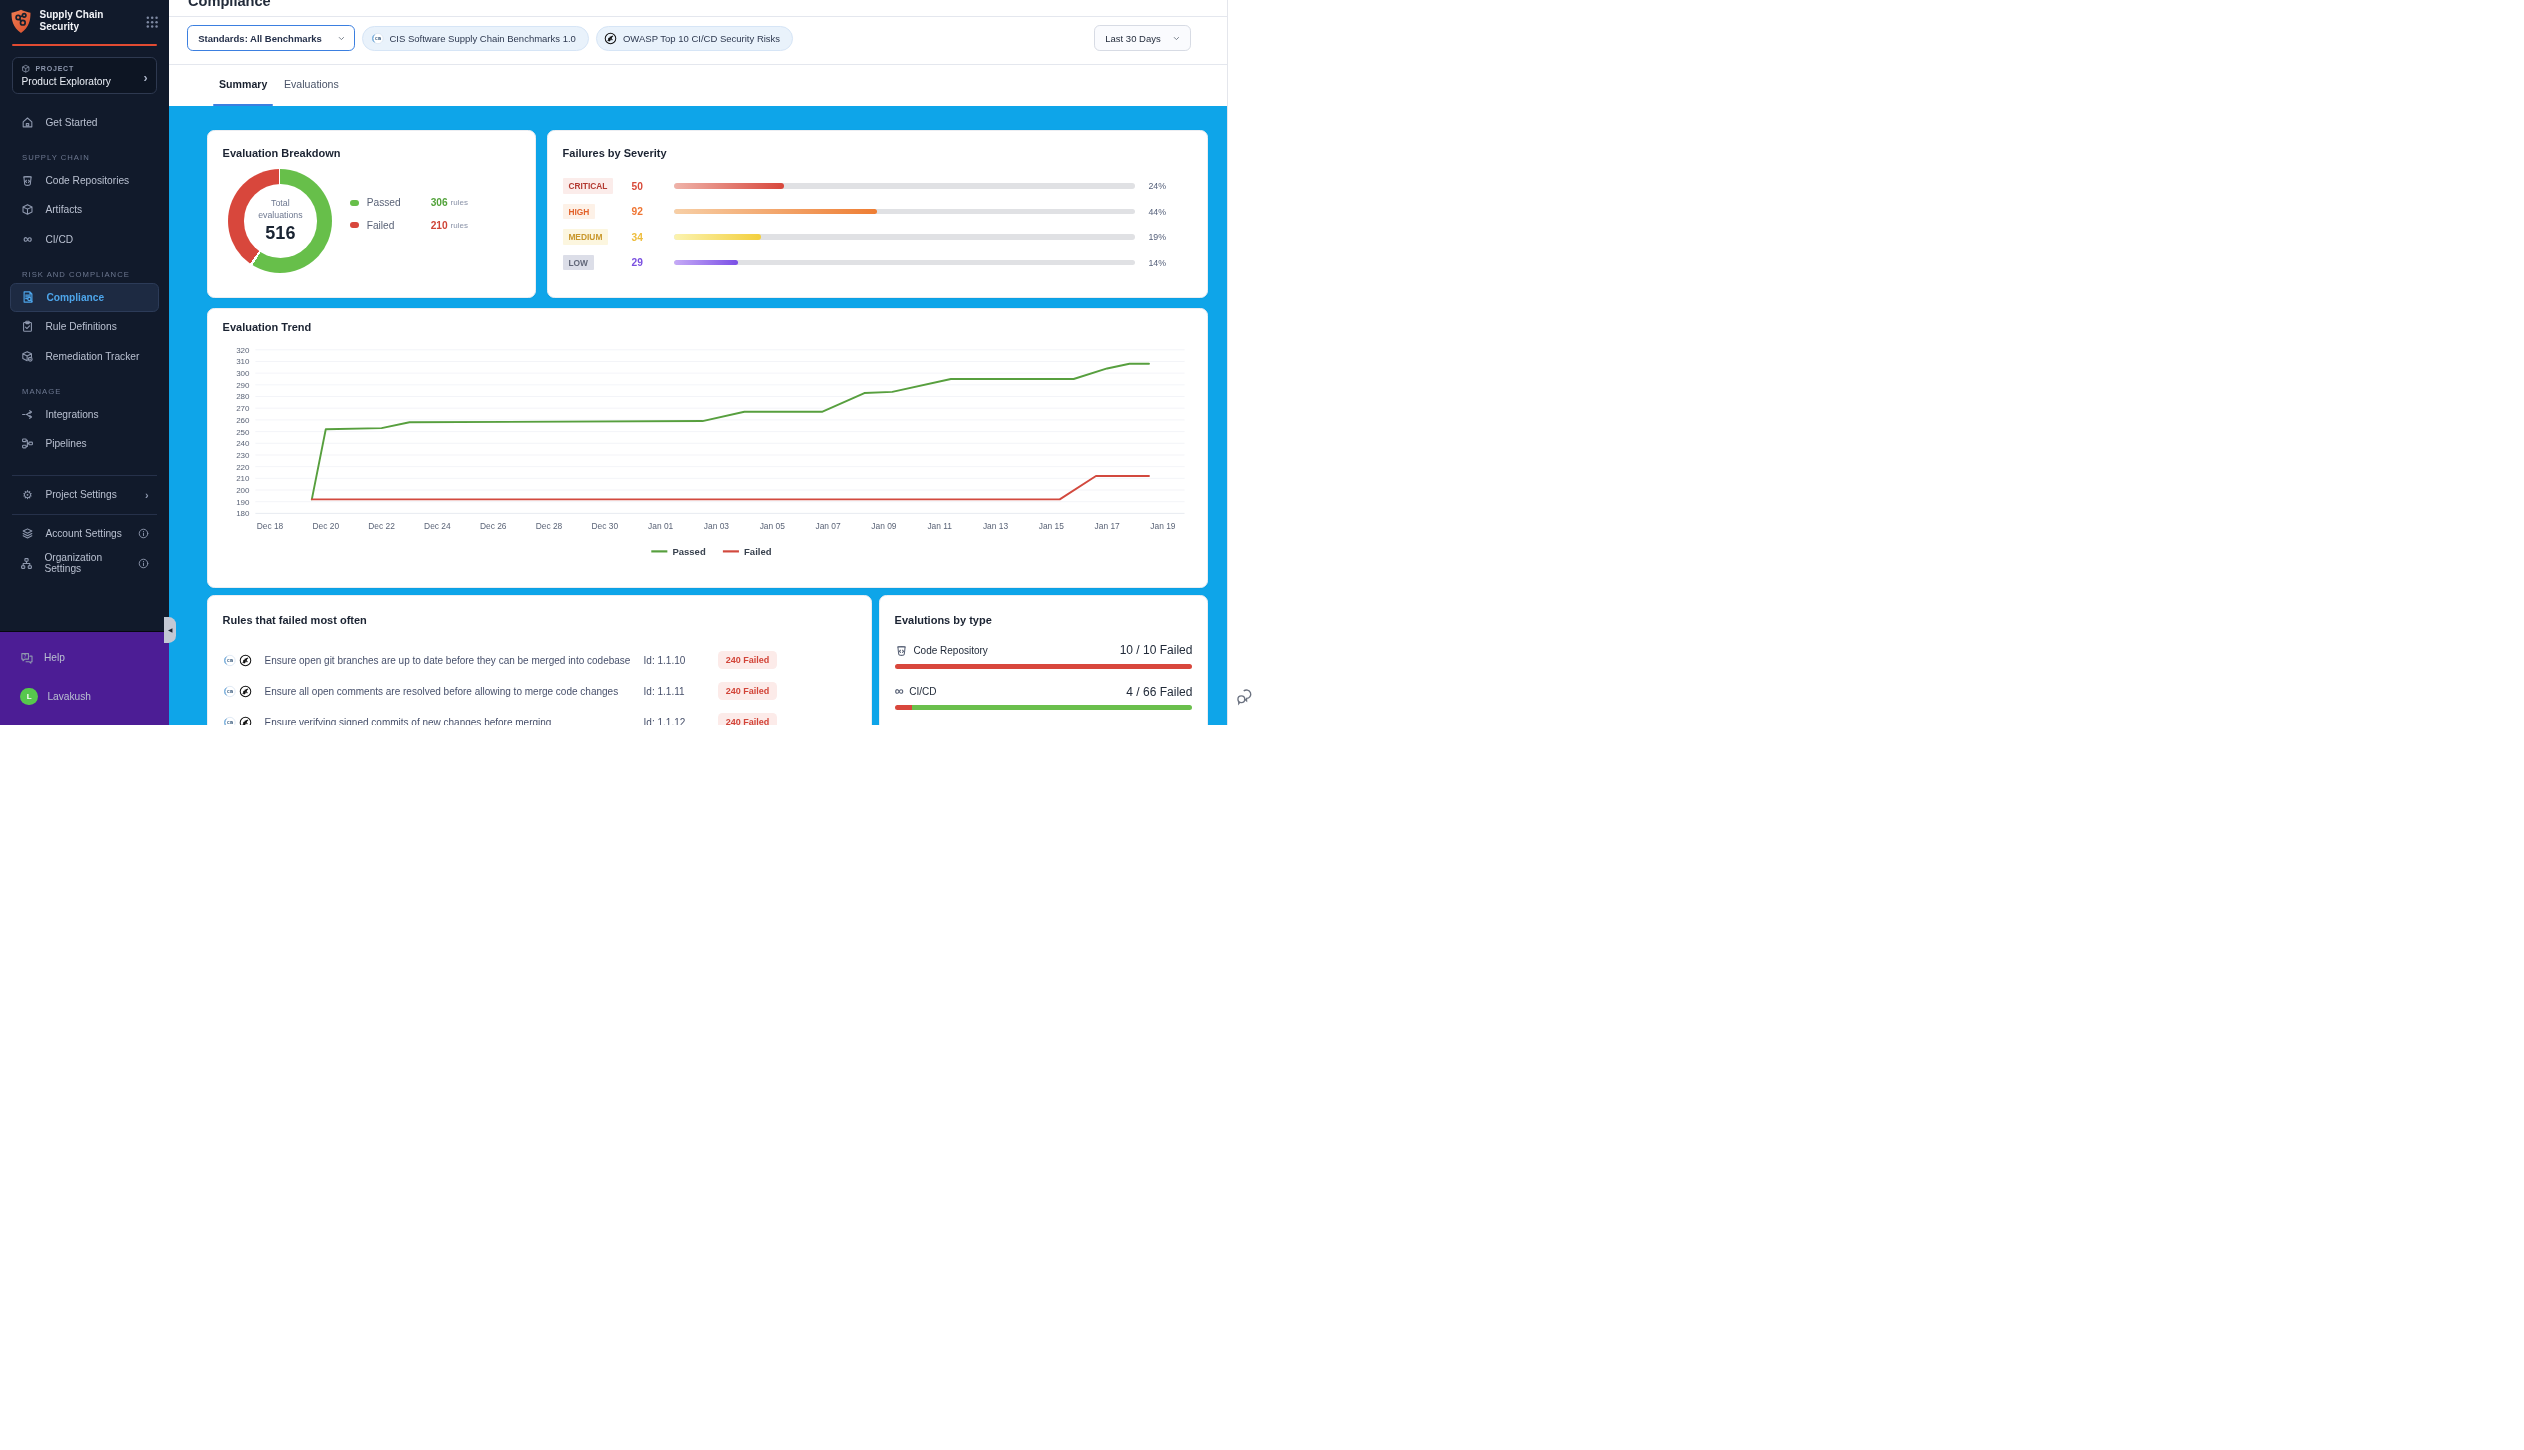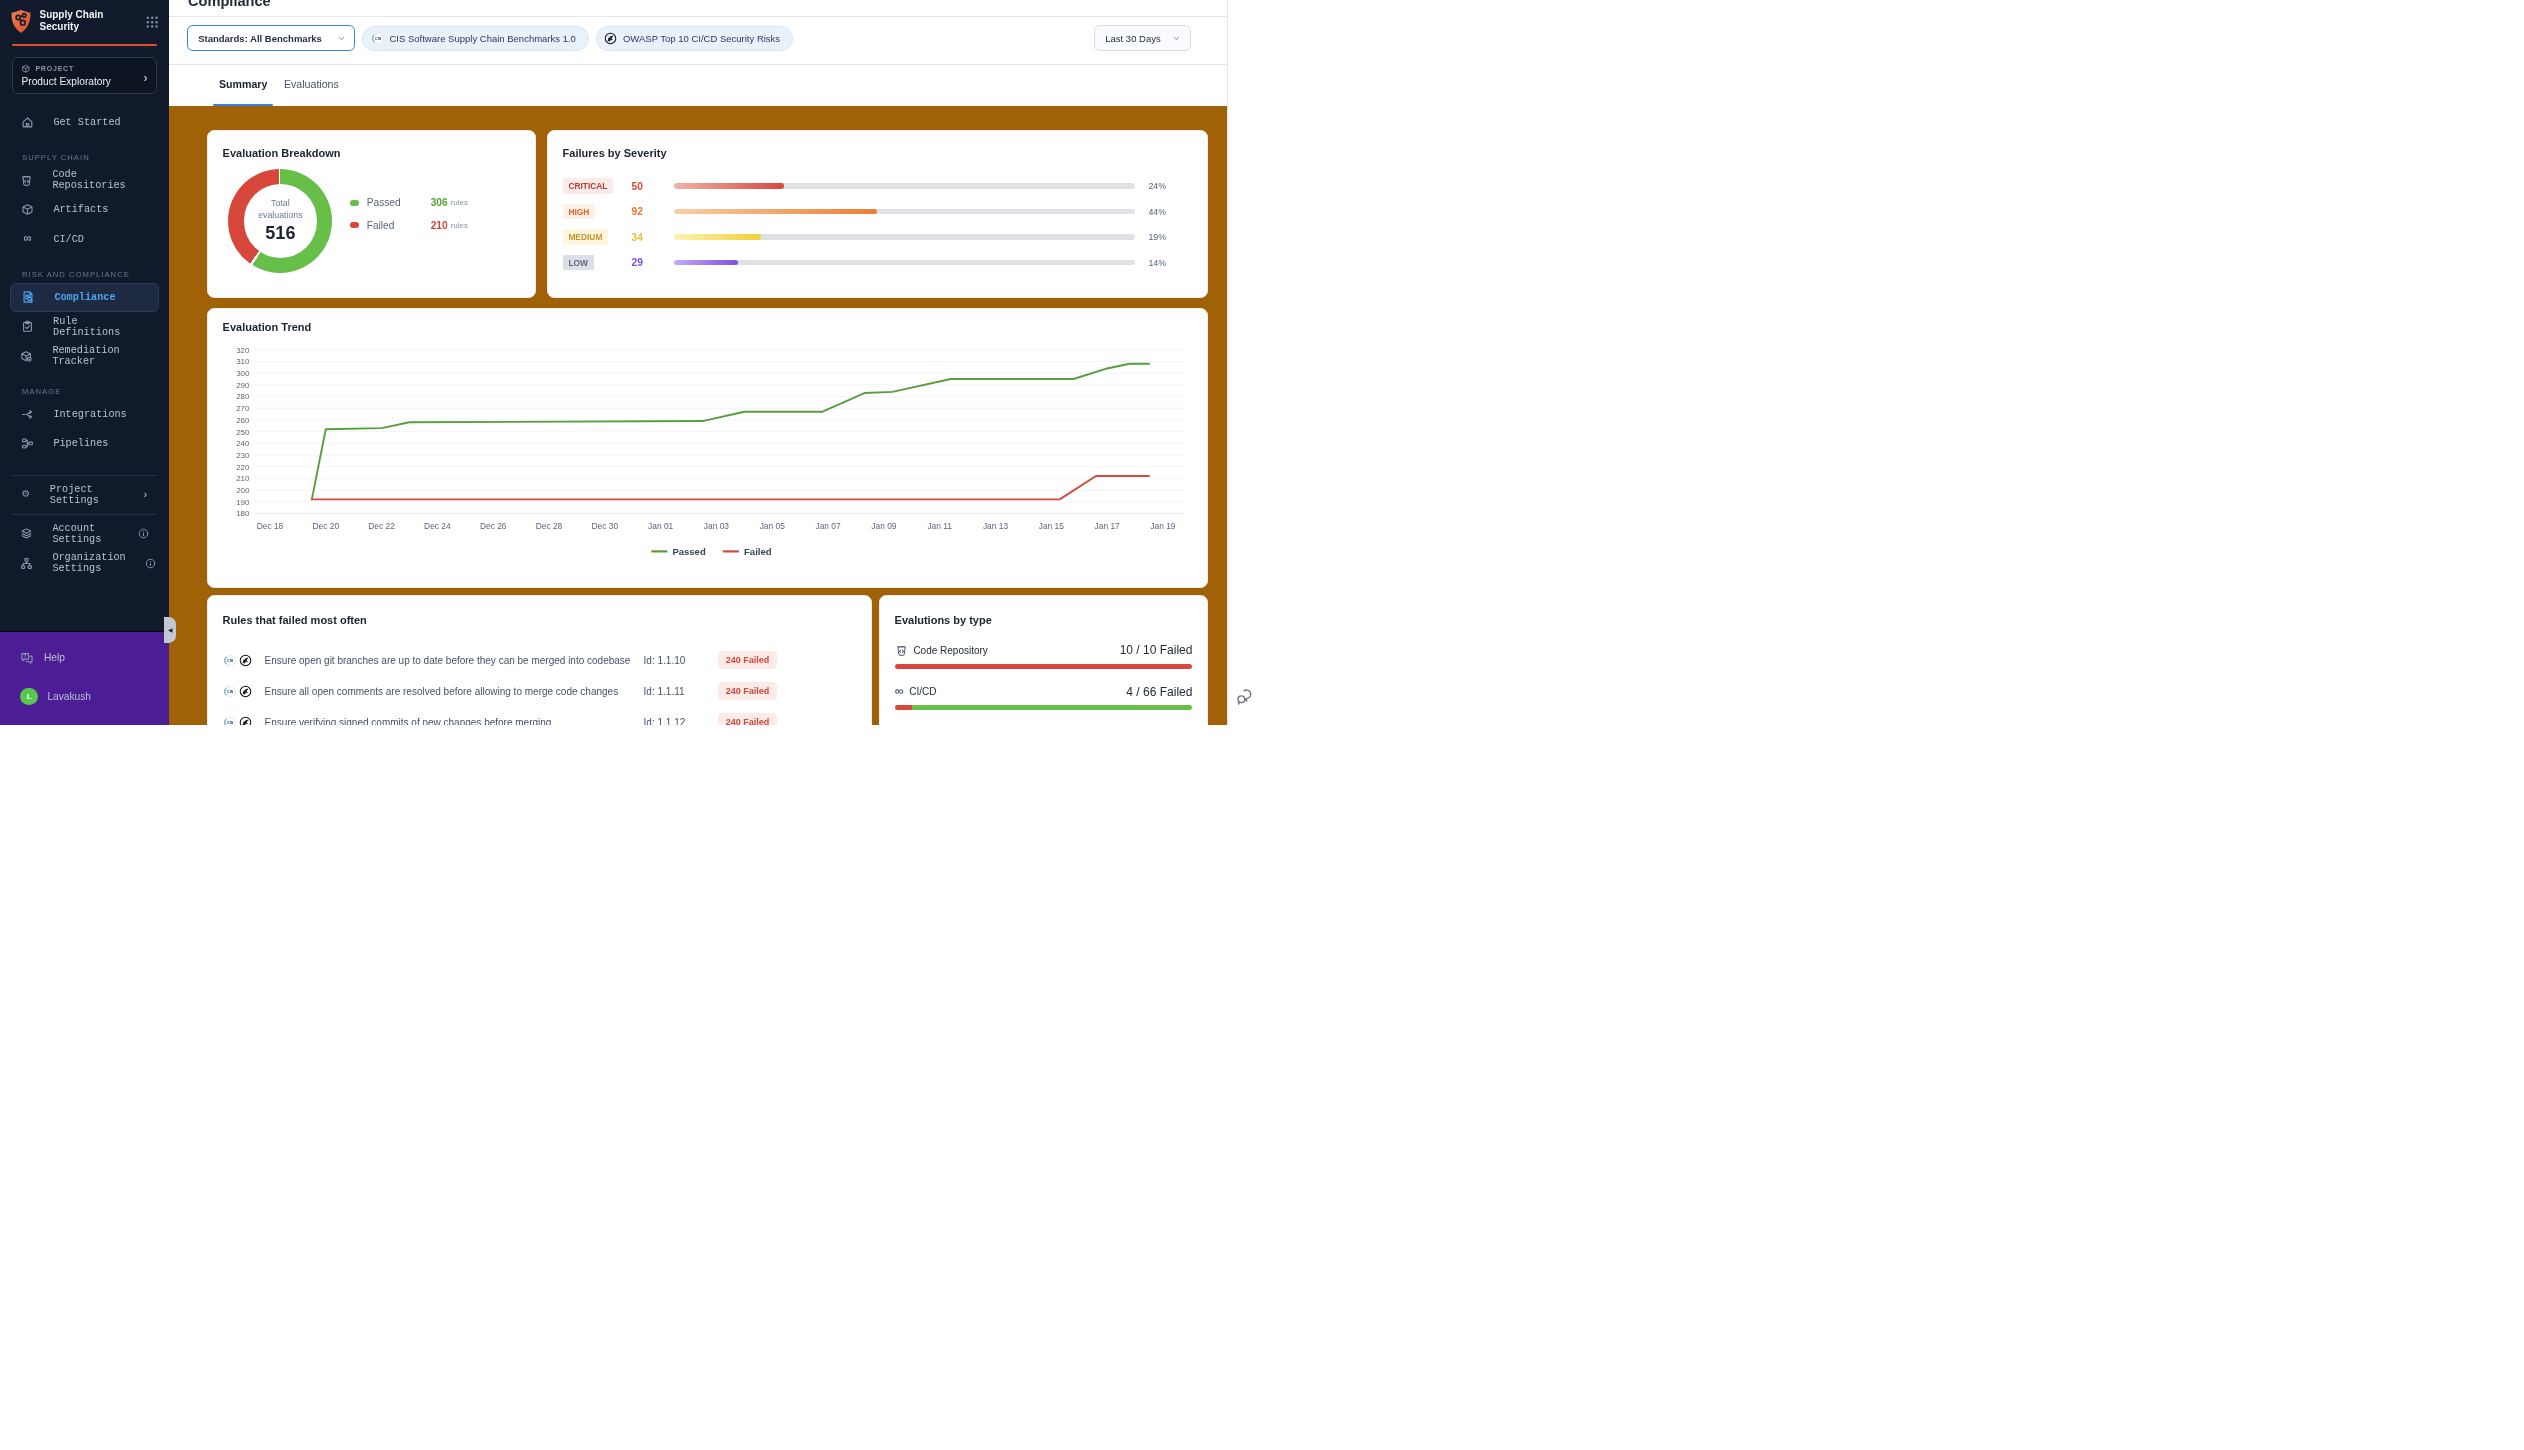--- a/index.html
+++ b/index.html
@@ -14,22 +14,22 @@
   .logo-txt { color:#f3f5f9; font-size:10px; font-weight:bold; line-height:1.25; flex:1; }
   .grid-ic { cursor:pointer; margin-top:1.5px; }
   .red-divider { height:2.2px; background:#e14b32; margin:2.9px 11.7px 0 11.7px; border-radius:1.5px; }
   .project-card { margin:11px 11.7px 0 11.7px; border:0.7px solid #2e3950; border-radius:5.8px;
     padding:5.8px 8.8px; background:rgba(0,0,0,0.18); cursor:pointer; position:relative; }
   .proj-top { display:flex; align-items:center; gap:4.4px; }
   .proj-label { color:#8d97ad; font-size:7px; font-weight:bold; letter-spacing:0.8px; }
   .proj-name { color:#e9edf4; font-size:10.2px; margin-top:2.9px; }
   .proj-chev { position:absolute; right:8.8px; top:13px; color:#aab3c6; font-size:12.4px; font-weight:bold; }
   .nav { margin-top:13px; }
-  .nav-item { height:29px; display:flex; align-items:center; gap:19px; margin:0.7px 10.2px;
-    padding:0 10.2px; border-radius:5.8px; cursor:pointer; color:#b9c0d0; font-size:10.2px;font-family:Liberation Mono, monospace; }
+  .nav-item { height:29px; display:flex; align-items:center; gap:11px; margin:0.7px 10.2px;
+    padding:0 10.2px; border-radius:5.8px; cursor:pointer; color:#b9c0d0; font-size:10.2px; }
   .nav-item .nicon { width:14px; height:14px; color:#8e98ae; display:flex; align-items:center; justify-content:center; }
   .nav-item.active { background:#1d2a42; border:0.7px solid #2c3b58; color:#4da5ea; font-weight:bold; }
   .nav-item.active .nicon { color:#4da5ea; }
   .sec-header { margin:16px 22px 3.7px 22px; color:#6d7890; font-size:7.7px; letter-spacing:1px; }
   .side-div { height:0.7px; background:#26314a; margin:16px 11.7px 0 11.7px; }
   .trail-ic { margin-left:auto; color:#8e98ae; display:flex; }
   .side-bottom { margin-top:auto; border-top:0.7px solid #05080f; background:#4c1d95;
     padding:11.7px 10.2px 13px 10.2px; }
   .bot-item { display:flex; align-items:center; gap:9.5px; padding:6.6px 10.2px; color:#b9c0d0;
     font-size:10.2px; cursor:pointer; }
@@ -54,21 +54,21 @@
     display:flex; align-items:center; gap:5.8px; padding:0 11.7px 0 7.3px; cursor:pointer;
     font-size:9.5px; color:#2e3950; }
   .range-select { position:absolute; right:37px; top:0; height:26px; border:0.7px solid #d7dbe4;
     border-radius:5.8px; background:#fafbfe; display:flex; align-items:center; gap:11.7px;
     padding:0 8.8px 0 10.2px; cursor:pointer; font-size:9.5px; color:#1f2838; }
   .tabs { position:absolute; top:69px; left:8px; right:0; height:37px; }
   .tab { position:absolute; top:8.8px; font-size:10.6px; color:#4a5468; cursor:pointer; }
   .tab.active { font-weight:bold; color:#18202e; }
   .tab-underline { position:absolute; bottom:0; height:2.2px; border-radius:1.5px; background:#3b7fe0; }
 
-  .content { position:absolute; top:106px; left:0; right:0; bottom:0; background:#a16207; overflow:hidden; }
+  .content { position:absolute; top:106px; left:0; right:0; bottom:0; background:#0ea5e9; overflow:hidden; }
   .card { position:absolute; background:#fff; border:0.7px solid #eceef2; border-radius:7.3px;
     box-shadow:0 0.7px 1.5px rgba(20,30,60,0.04); }
   .card-title { font-size:11px; font-weight:bold; color:#1b2332; }
 
   
   #card-breakdown { left:38px; top:24px; width:329px; height:168px; padding:16px 14.6px; }
   .bk-body { display:flex; margin-top:10.2px; }
   .donut-wrap { position:relative; width:104px; height:104px; margin-left:5.8px; }
   .donut { width:104px; height:104px; border-radius:50%; }
   .donut-hole { position:absolute; inset:15.3px; border-radius:50%; background:#fff;

